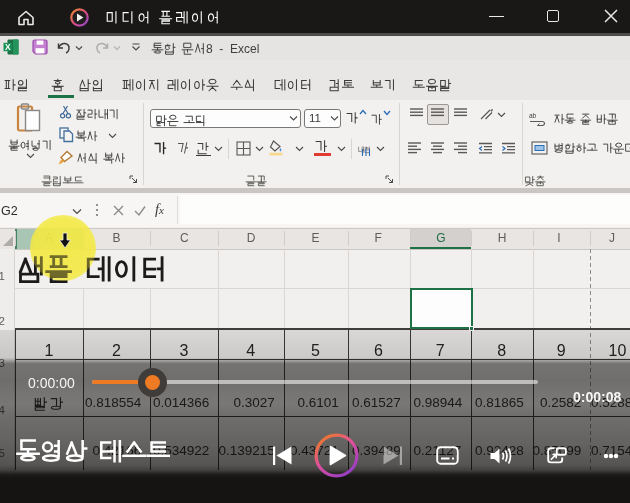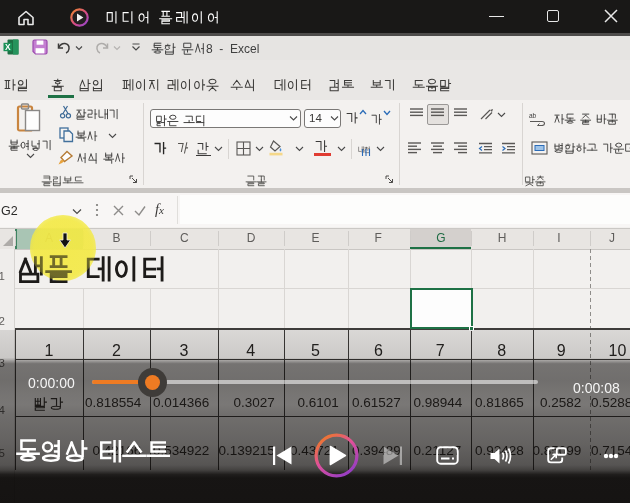--- a/index.html
+++ b/index.html
@@ -211,21 +211,21 @@
           <path d="M0.1 0.1H0.5V0.6H0.1ZM0.8 0.04V0.7M0.8 0.37H0.9600000000000001M0.1 0.7H0.4V0.8H0.1V1.0H0.4M0.5 0.7H0.8V1.0" transform="translate(0.00,1.15) scale(10.58)" vector-effect="non-scaling-stroke"></path>
           <path d="M0.2 0.2A0.3 0.2 0 1 0 0.8 0.2A0.3 0.2 0 1 0 0.2 0.2M0.02 0.6H0.98M0.2 0.7V1.0H0.8" transform="translate(11.50,1.15) scale(10.58)" vector-effect="non-scaling-stroke"></path>
           <path d="M0.2 0.1H0.8V0.5M0.02 0.7H0.98M0.5 0.7V0.49999999999999994" transform="translate(27.83,1.15) scale(10.58)" vector-effect="non-scaling-stroke"></path>
           <path d="M0.5 0.1H0.1V0.6H0.5M0.8 0.04V0.7M0.1 0.7H0.8V1.0" transform="translate(39.33,1.15) scale(10.58)" vector-effect="non-scaling-stroke"></path>
         </g>
       </svg></div>
 <svg class="abs" style="left:289px;top:115px" width="9" height="7">
       <path d="M1 1.5 L4.5 5 L8 1.5" fill="none" stroke="#4a4a4a" stroke-width="1.1"></path>
     </svg>
 <div class="abs" style="left:304px;top:108.5px;width:37px;height:19.5px;background:#fdfdfd;border:1px solid #7a7876;border-radius:3px"></div>
-<div style="position:absolute;left:309px;top:112px;font-size:11.5px;color:#3b3a39;font-weight:400;white-space:pre;">14</div>
+<div style="position:absolute;left:309px;top:112px;font-size:11.5px;color:#3b3a39;font-weight:400;white-space:pre;">11</div>
 <svg class="abs" style="left:330px;top:115px" width="9" height="7">
       <path d="M1 1.5 L4.5 5 L8 1.5" fill="none" stroke="#4a4a4a" stroke-width="1.1"></path>
     </svg>
 <div style="position:absolute;left:346px;top:111px;"><svg width="12" height="14" style="overflow:visible">
         <g fill="none" stroke="#3b3a39" stroke-width="1.03" stroke-linecap="square" opacity="1.0">
           <path d="M0.1 0.1H0.5V0.8M0.8 0.04V0.94M0.8 0.49H0.9600000000000001" transform="translate(0.00,1.25) scale(11.50)" vector-effect="non-scaling-stroke"></path>
         </g>
       </svg></div>
 <svg class="abs" style="left:359px;top:109px" width="8" height="6">
       <path d="M1 5 L4 1.5 L7 5" fill="none" stroke="#2b6cb8" stroke-width="1.3"></path>
@@ -532,21 +532,21 @@
 rgba(6,4,3,0.52) 37%,
 rgba(6,4,3,0.51) 43%,
 rgba(6,4,3,0.55) 49%,
 rgba(6,4,3,0.60) 66%,
 rgba(6,4,3,0.66) 78%,
 rgba(6,4,3,0.74) 81%,
 rgba(6,4,3,0.89) 83.5%,
 rgba(6,4,3,0.93) 85.5%,
 rgba(6,4,3,0.935) 100%)"></div>
 <div style="position:absolute;left:28px;top:374.5px;font-size:14px;color:#f5f5f5;font-weight:400;white-space:pre;">0:00:00</div>
-<div style="position:absolute;left:573px;top:380px;font-size:14px;color:#f5f5f5;font-weight:400;white-space:pre;">0:00:08</div>
+<div style="position:absolute;left:573px;top:389px;font-size:14px;color:#f5f5f5;font-weight:700;white-space:pre;">0:00:08</div>
 <div class="abs" style="left:92px;top:380.3px;width:446px;height:4px;border-radius:2px;background:rgba(255,255,255,0.55)"></div>
 <div class="abs" style="left:92px;top:380.3px;width:58px;height:4px;border-radius:2px;background:#ee7b23"></div>
 <div class="abs" style="left:137.5px;top:367.5px;width:29.5px;height:29.5px;border-radius:50%;background:#3f3c39"></div>
 <div class="abs" style="left:144.5px;top:374.5px;width:15.5px;height:15.5px;border-radius:50%;background:#ee7b23"></div>
 <svg class="abs" style="left:272px;top:446px" width="21" height="20">
 <rect x="1" y="0.5" width="2.2" height="18.5" fill="#fff"></rect>
 <path d="M19.5 0.5 V18.5 L4.5 9.5 Z" fill="#fff"></path>
     </svg>
 <svg class="abs" style="left:313px;top:432px" width="47" height="47">
 <defs>

